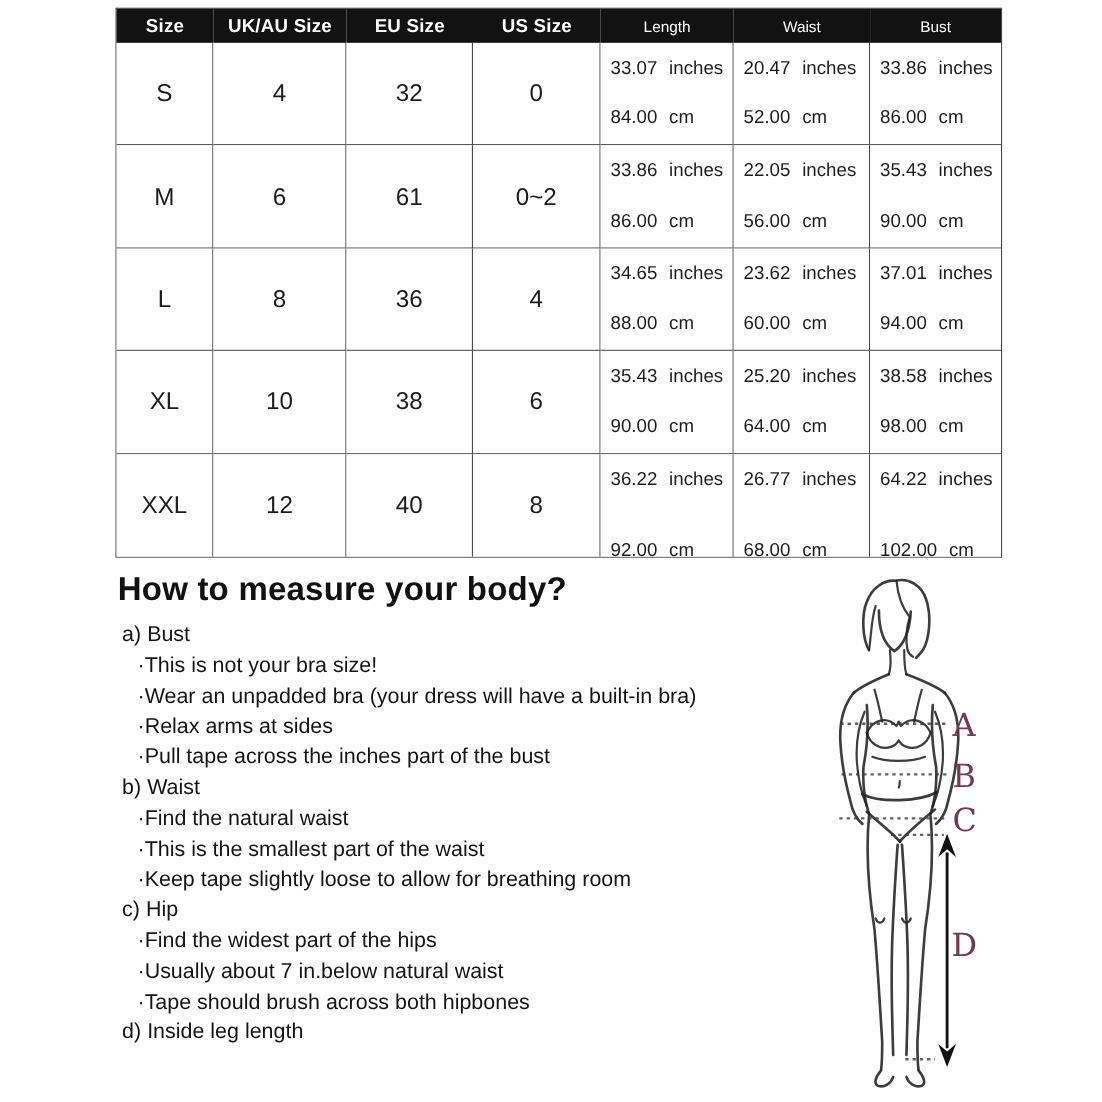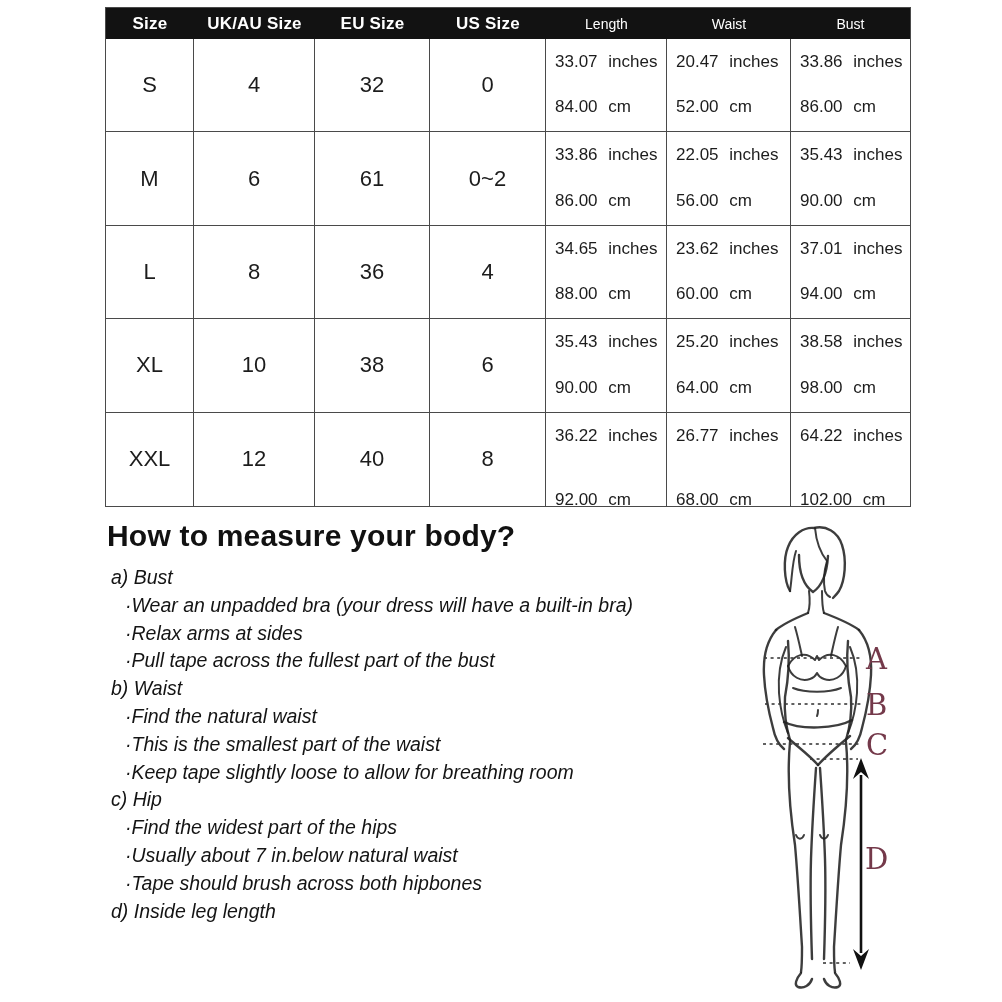--- a/index.html
+++ b/index.html
@@ -38,21 +38,21 @@
 
   
   .measure-heading{
     position:absolute;left:107px;top:519px;margin:0;
     font-size:30px;font-weight:bold;color:#111;letter-spacing:.2px;
   }
   .measure-list{
     position:absolute;left:111px;top:564px;width:600px;
     font-size:19.5px;color:#141414;
   }
-  .mline{height:27.8px;line-height:27.8px;white-space:nowrap;font-style:italic;}
+  .mline{height:27.8px;line-height:27.8px;white-space:nowrap;}
   .mline.tip{padding-left:14px;}
 
   
   .figure{position:absolute;left:738px;top:523px;width:188px;height:479px;}
   .sketch{fill:none;stroke:#222222;stroke-width:2.4;stroke-linecap:round;stroke-linejoin:round;stroke-opacity:.88;}
   .thin{stroke-width:2;}
   .dash{fill:none;stroke:#3a3a3a;stroke-width:2.2;stroke-dasharray:3 3.6;stroke-opacity:.8;}
   .arrow{fill:none;stroke:#111;stroke-width:2.6;}
   .ahead{fill:#111;stroke:none;}
   .diag-label{font-family:"DejaVu Serif", serif;font-size:29px;}
@@ -149,23 +149,24 @@
       <div class="cell measure c6 lastrow">
         <span>64.22 inches</span>
         <span>102.00 cm</span>
       </div>
     </div>
 
   <h1 class="measure-heading">How to measure your body?</h1>
 
   <div class="measure-list" id="measureList">
       <div class="mline section">a) Bust</div>
+      <div class="mline tip">·This is not your bra size!</div>
       <div class="mline tip">·Wear an unpadded bra (your dress will have a built-in bra)</div>
       <div class="mline tip">·Relax arms at sides</div>
-      <div class="mline tip">·Pull tape across the fullest part of the bust</div>
+      <div class="mline tip">·Pull tape across the inches part of the bust</div>
       <div class="mline section">b) Waist</div>
       <div class="mline tip">·Find the natural waist</div>
       <div class="mline tip">·This is the smallest part of the waist</div>
       <div class="mline tip">·Keep tape slightly loose to allow for breathing room</div>
       <div class="mline section">c) Hip</div>
       <div class="mline tip">·Find the widest part of the hips</div>
       <div class="mline tip">·Usually about 7 in.below natural waist</div>
       <div class="mline tip">·Tape should brush across both hipbones</div>
       <div class="mline section">d) Inside leg length</div>
     </div>

